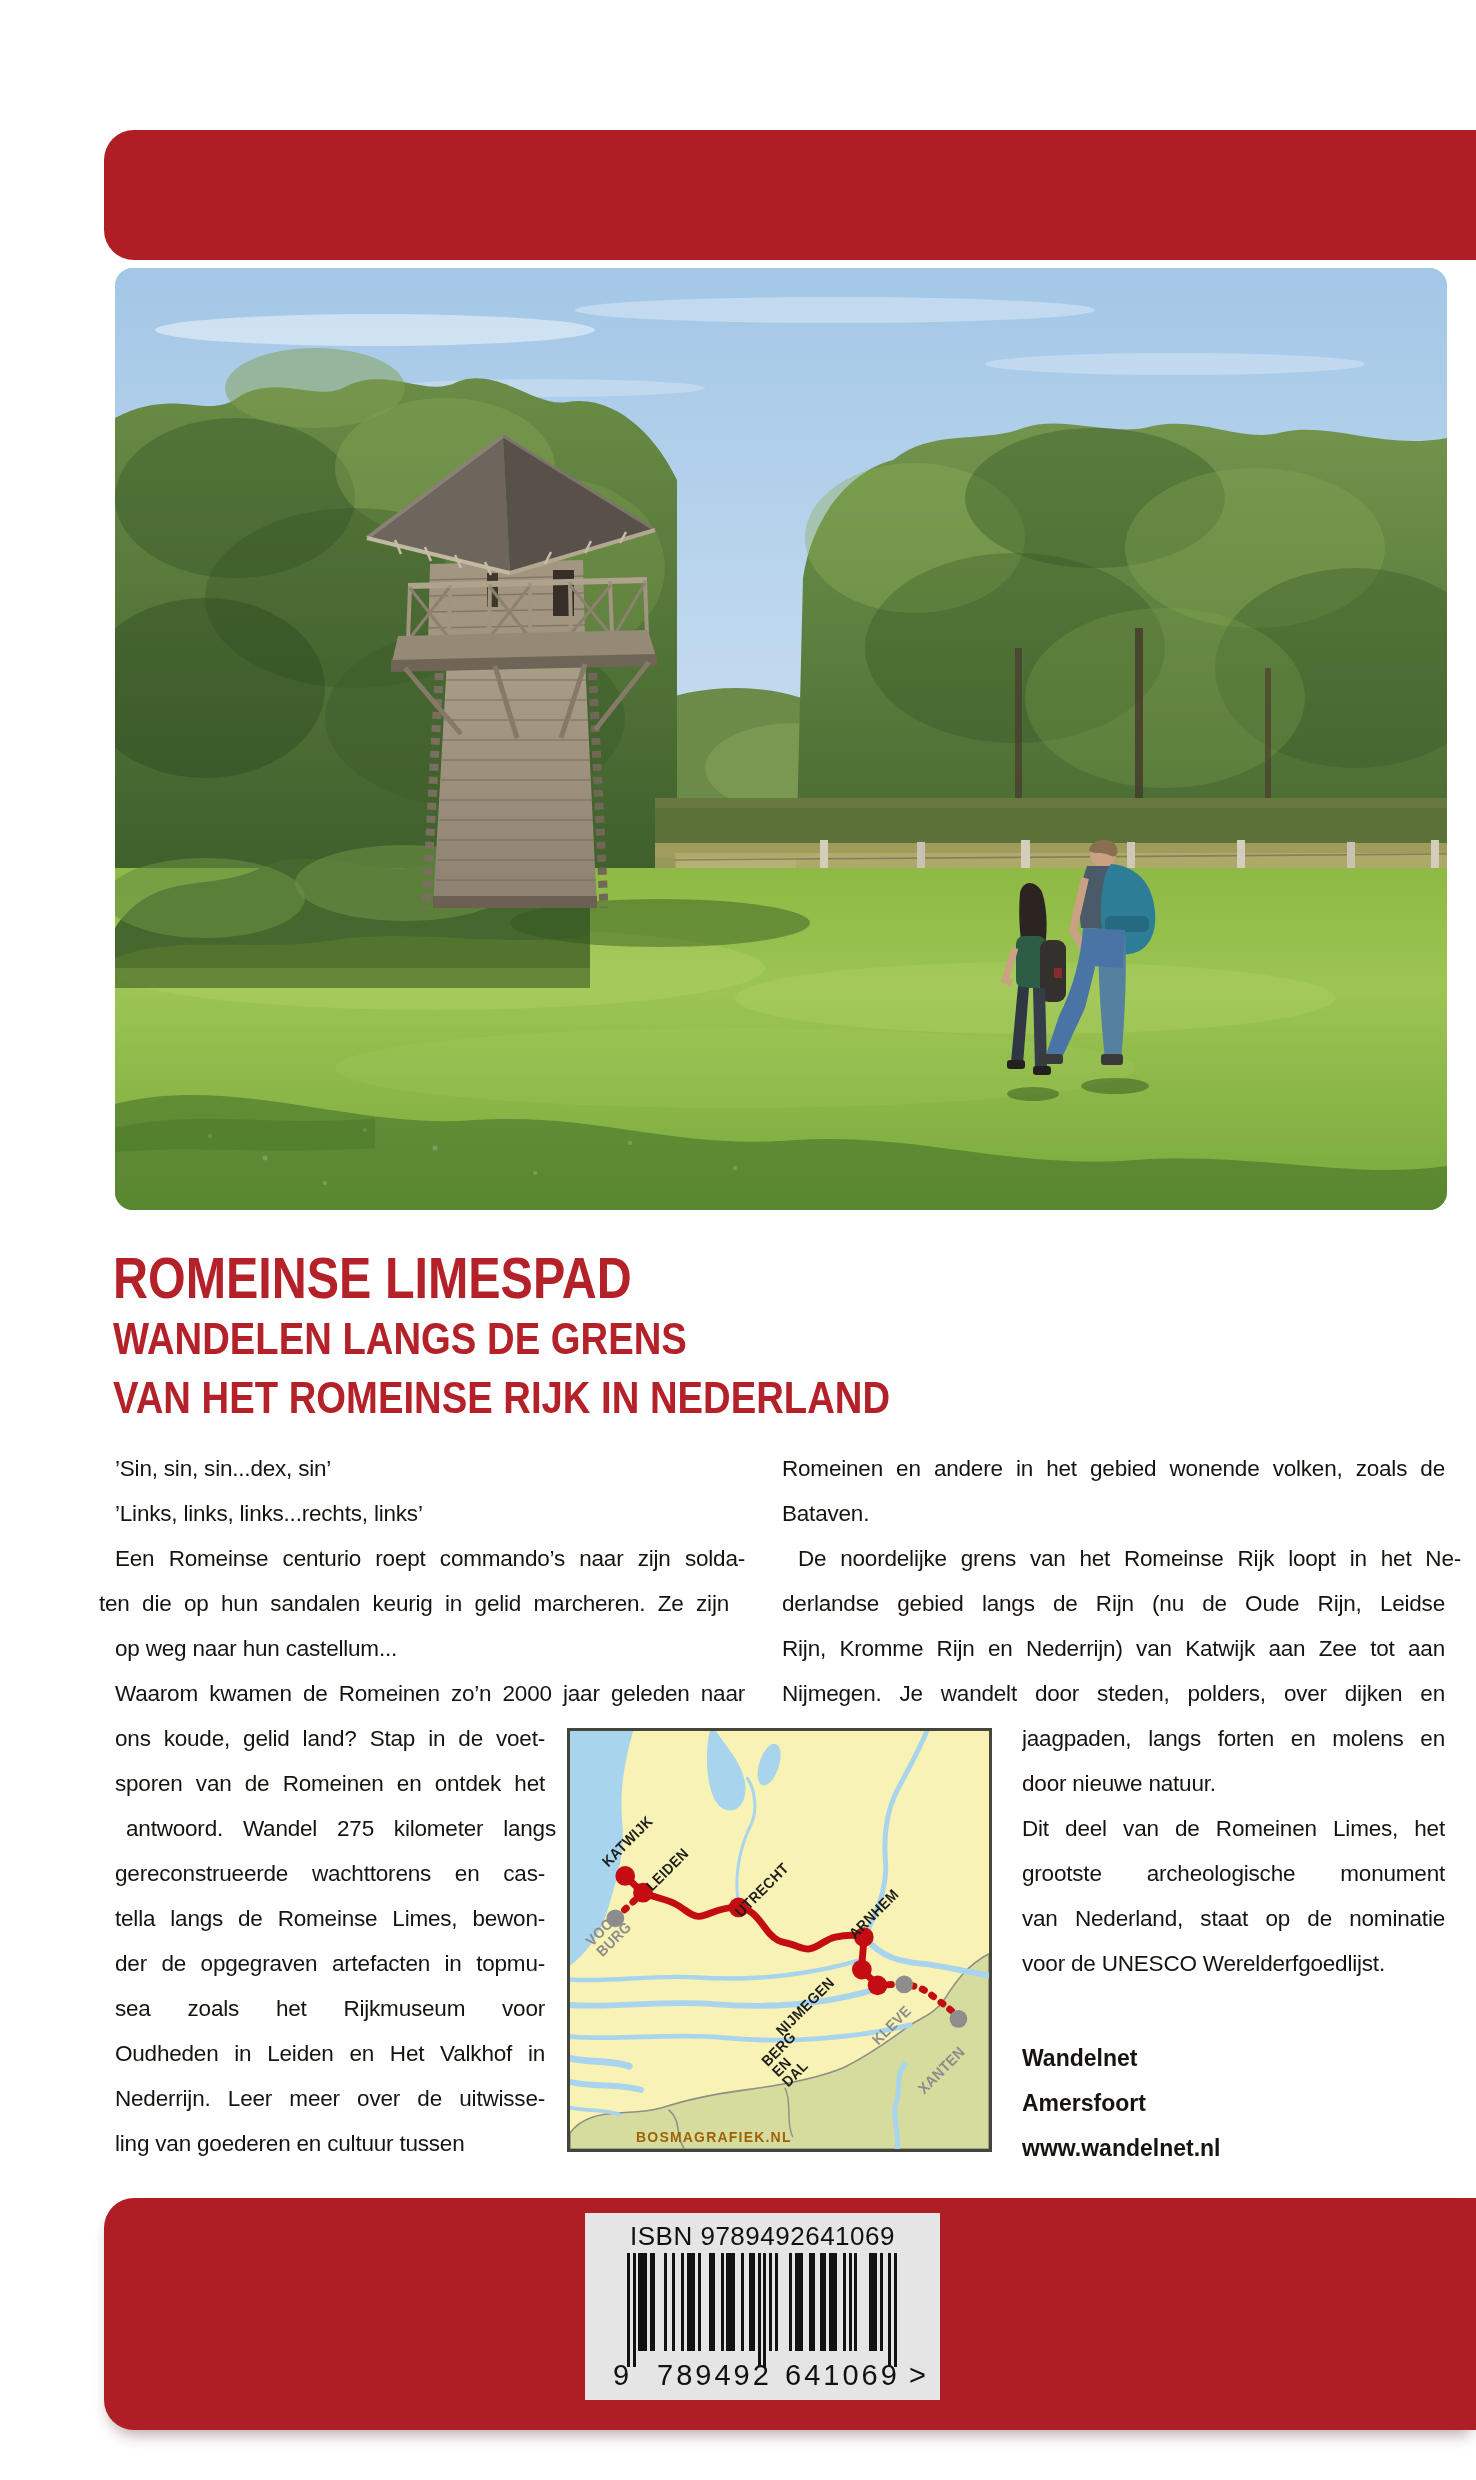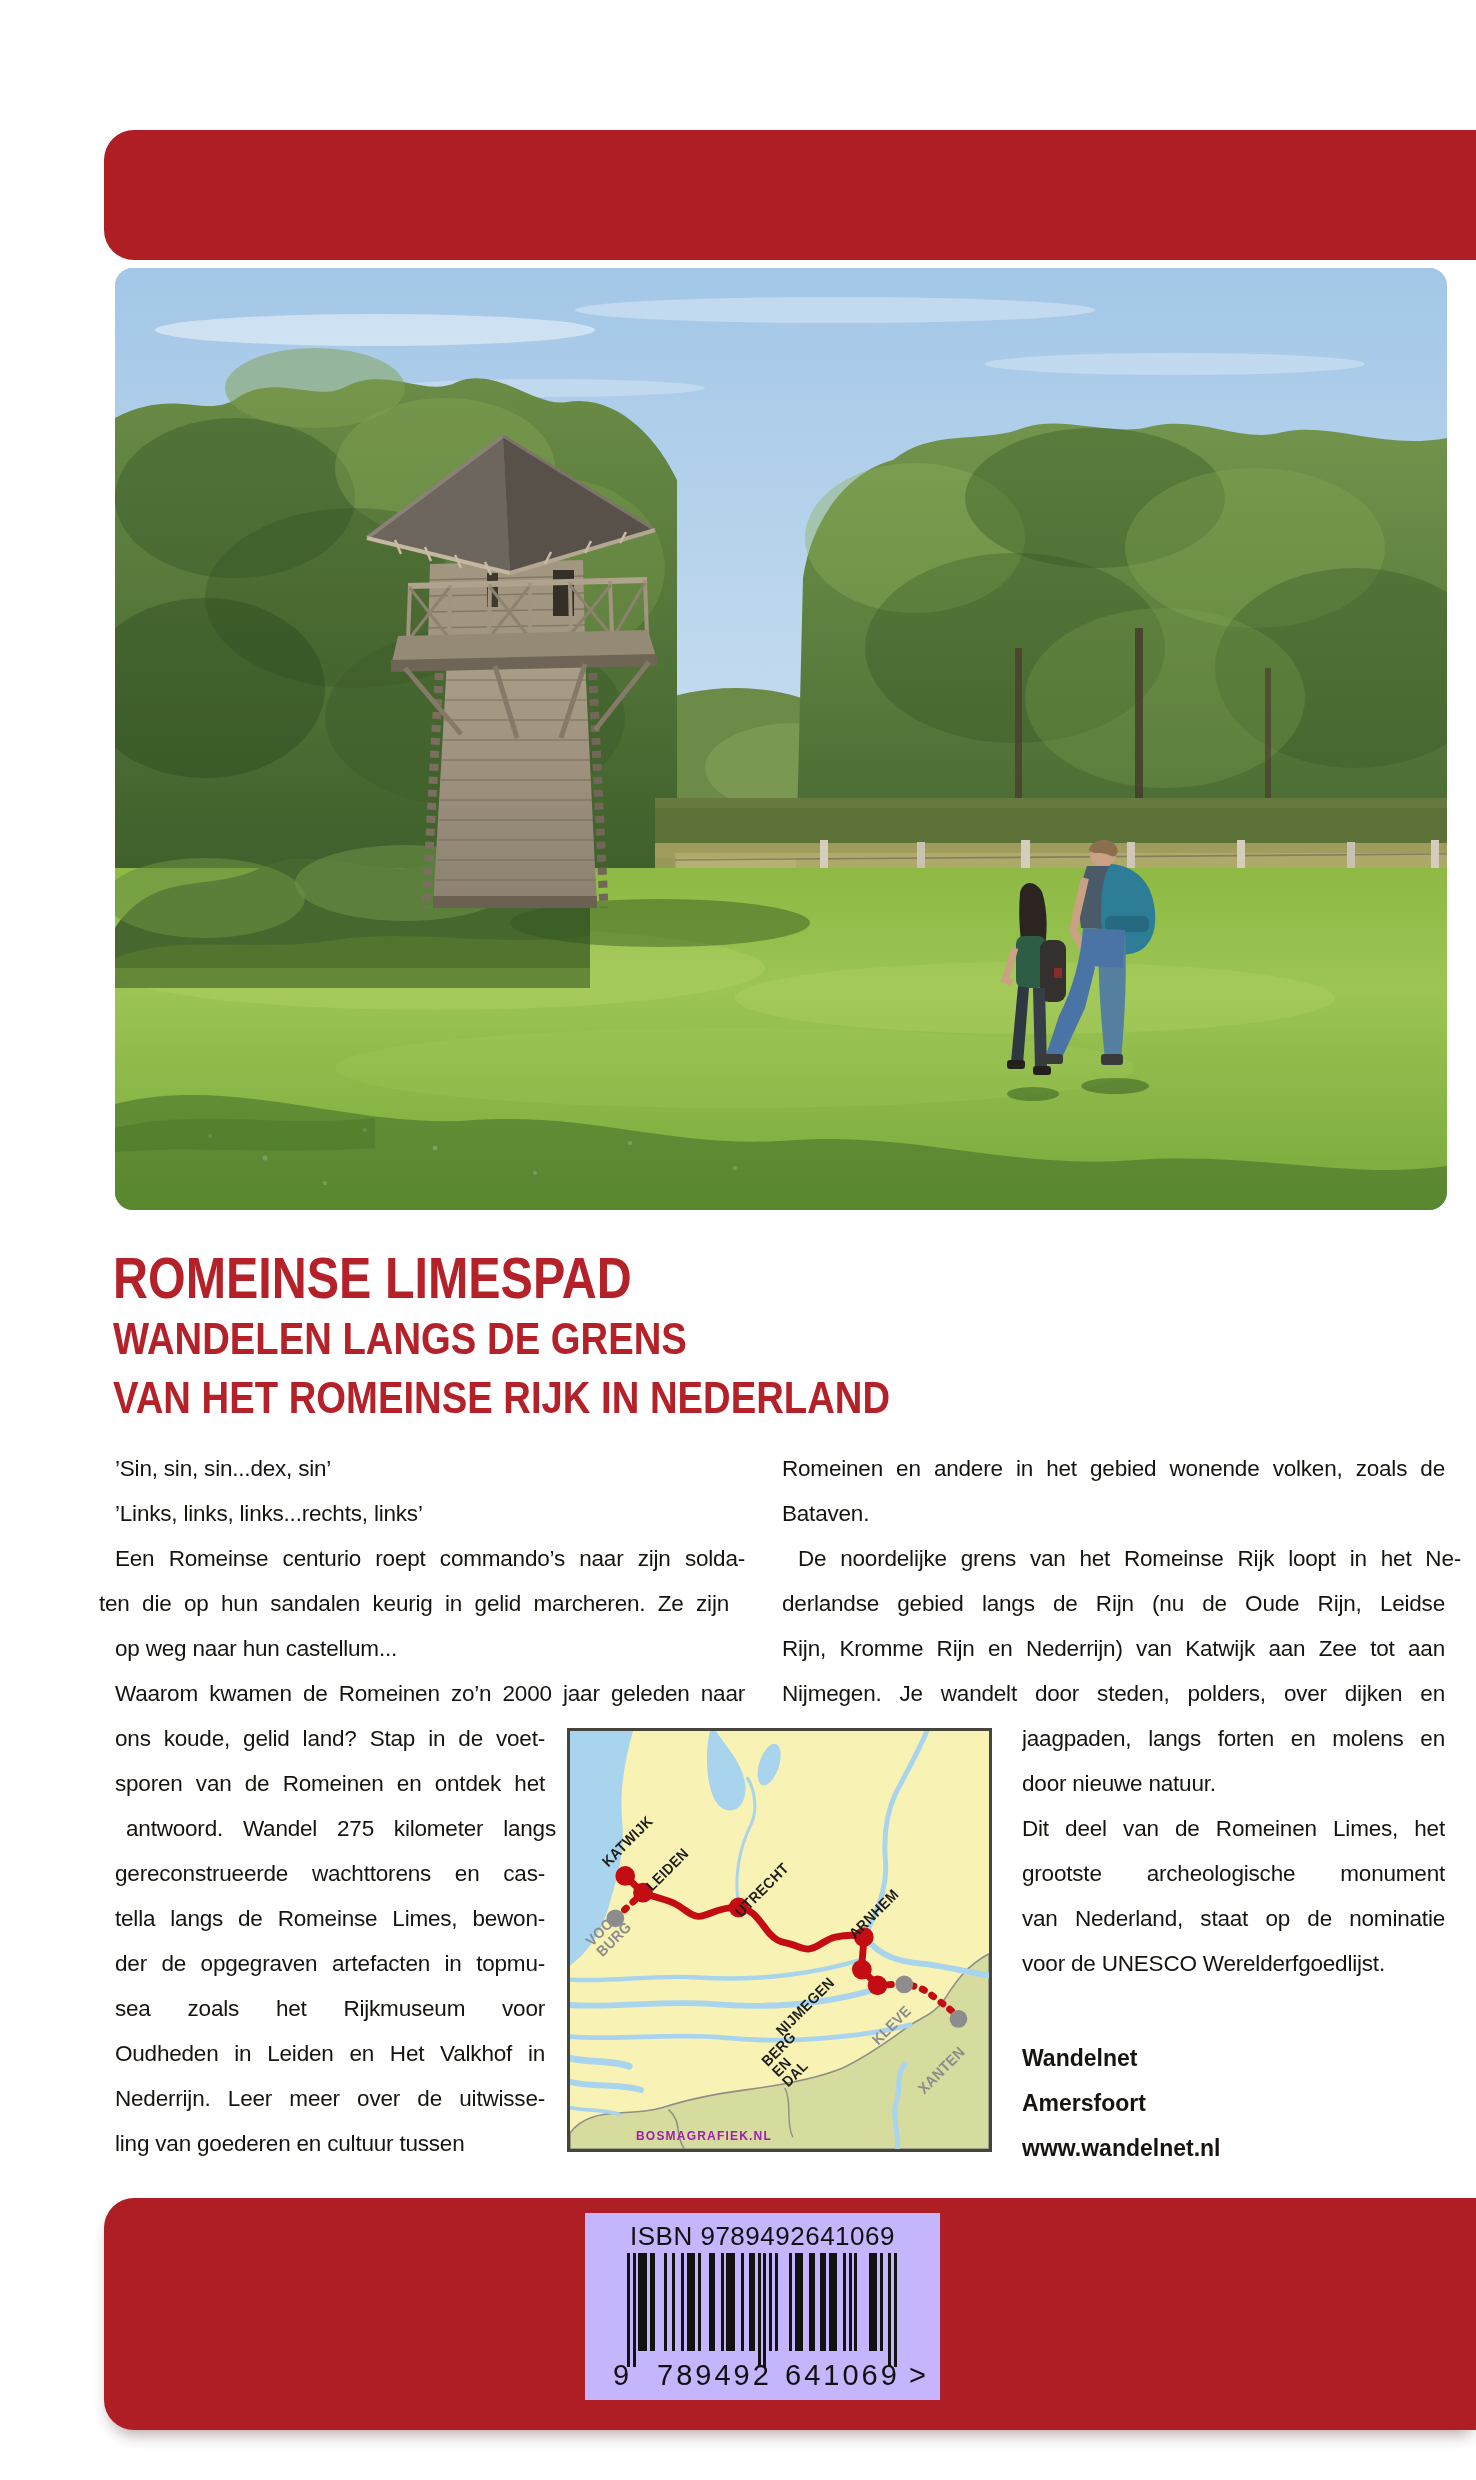--- a/index.html
+++ b/index.html
@@ -22,22 +22,22 @@
   .bl.j{text-align:justify;text-align-last:justify;}
   .pub{position:absolute;left:1022px;height:45px;line-height:45px;font-size:23px;
        font-weight:bold;color:#17140f;}
   .map{position:absolute;left:567px;top:1728px;width:425px;height:424px;
        border:3px solid #45453b;box-sizing:border-box;background:#f8f2b4;}
   .map svg{position:absolute;left:0;top:0;}
   .map-anchor{position:absolute;width:0;height:0;}
   .map-label{position:absolute;left:0;bottom:0;transform:rotate(-45deg) scaleX(.92);
              transform-origin:0 100%;font-weight:bold;font-size:15px;line-height:14.5px;
              letter-spacing:.4px;white-space:pre-line;}
-  .map-credit{position:absolute;font-size:12px;color:#a21caf;letter-spacing:1.2px;font-weight:bold;text-align:right;}
-  .isbn-box{position:absolute;left:481px;top:15px;width:355px;height:187px;background:#c4b5fd;}
+  .map-credit{position:absolute;font-size:14px;color:#a16207;letter-spacing:1.2px;font-weight:bold;text-align:right;}
+  .isbn-box{position:absolute;left:481px;top:15px;width:355px;height:187px;background:#e5e5e5;}
   .isbn-label{position:absolute;left:0;top:8px;width:355px;text-align:center;
               font-size:26px;letter-spacing:.5px;color:#111;}
   .bc-digits{position:absolute;left:28px;top:146px;width:310px;height:36px;
              font-size:29px;color:#111;}
   .bc-digits span{position:absolute;top:0;letter-spacing:3px;}
 </style>
 </head>
 <body>
 
 <div class="page">

